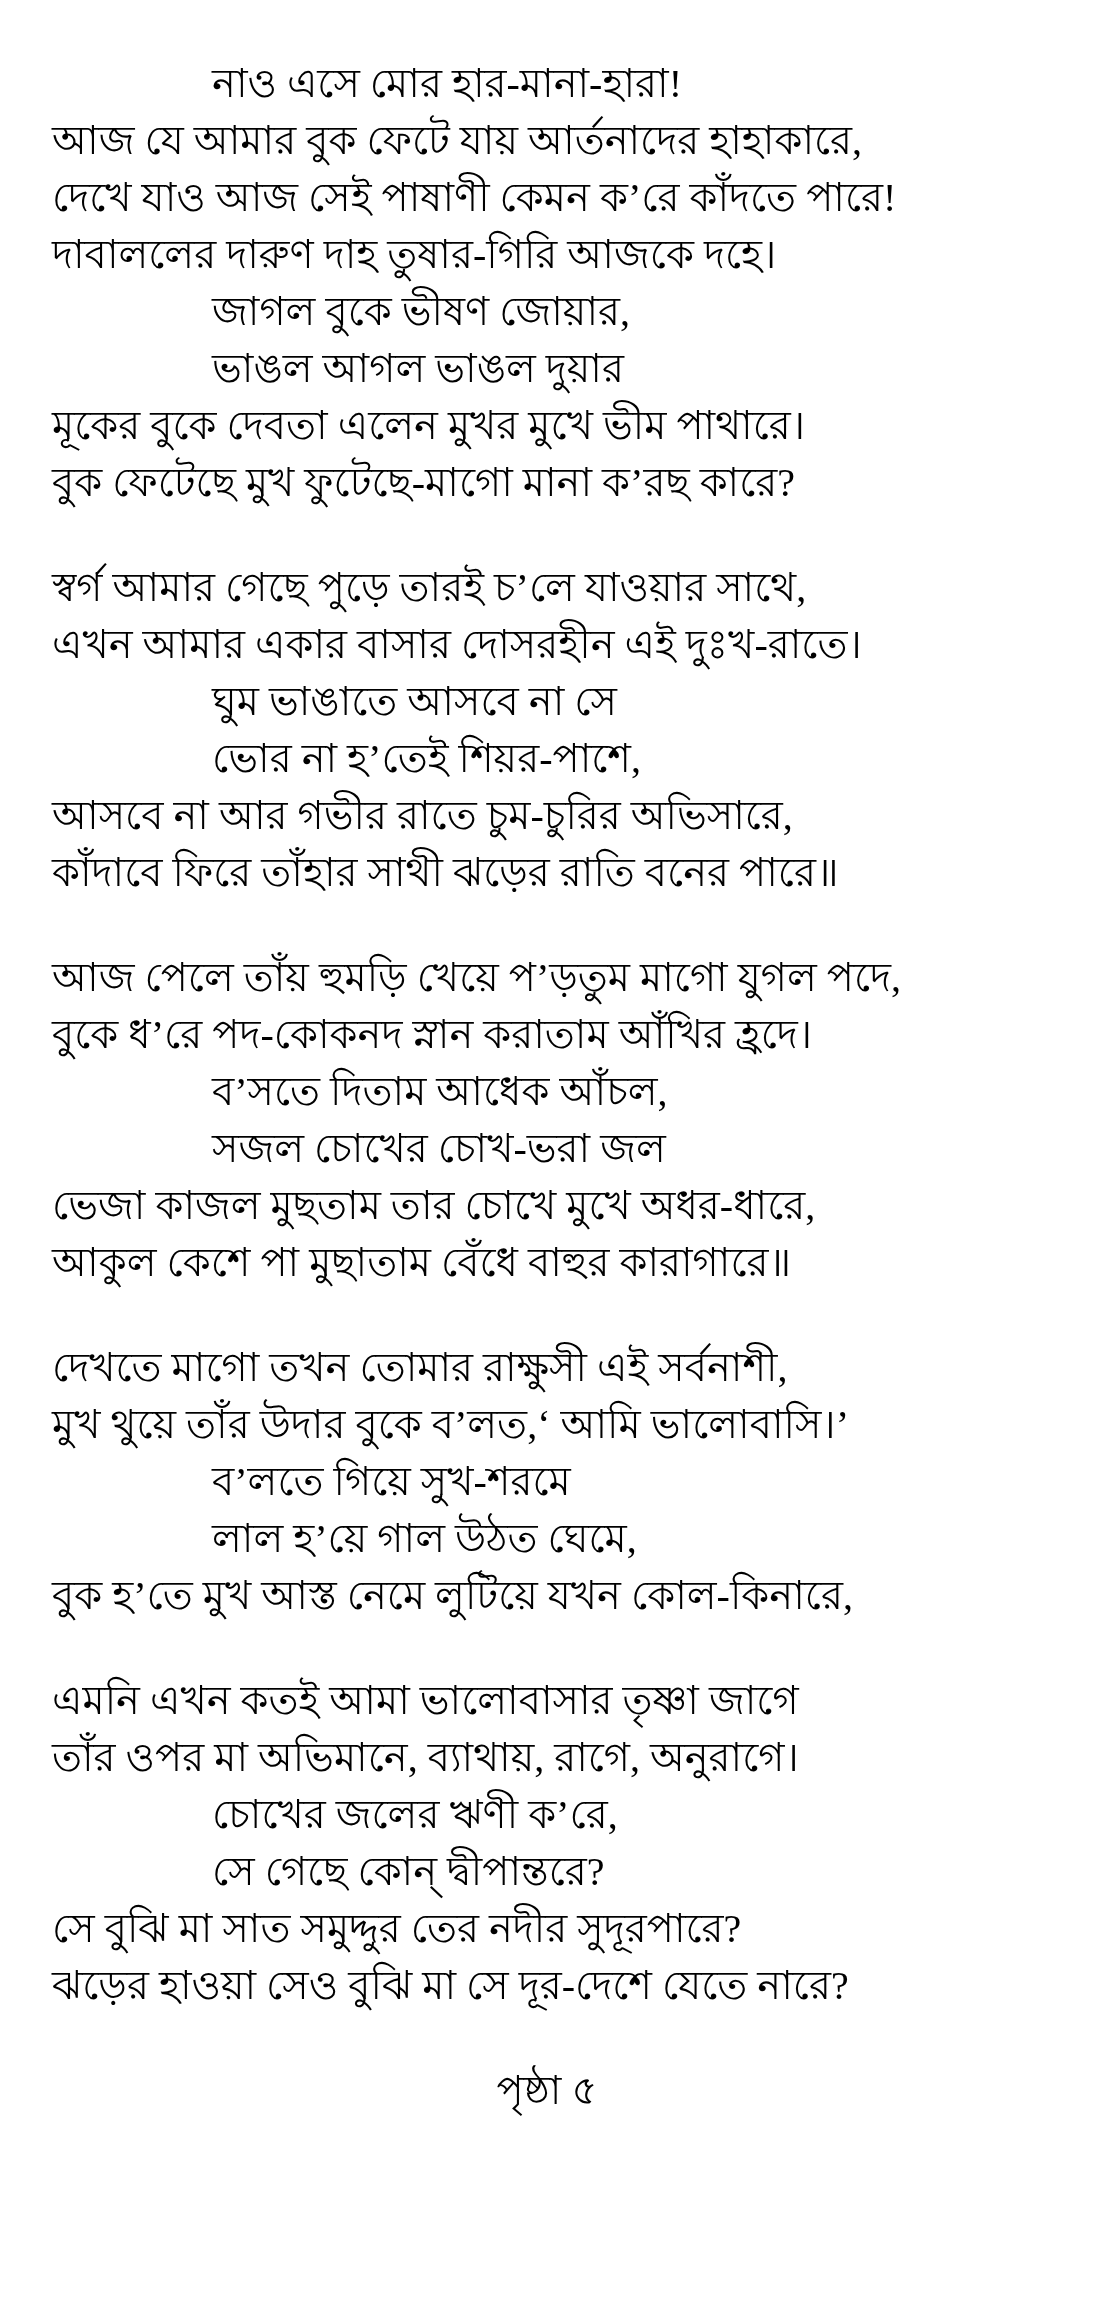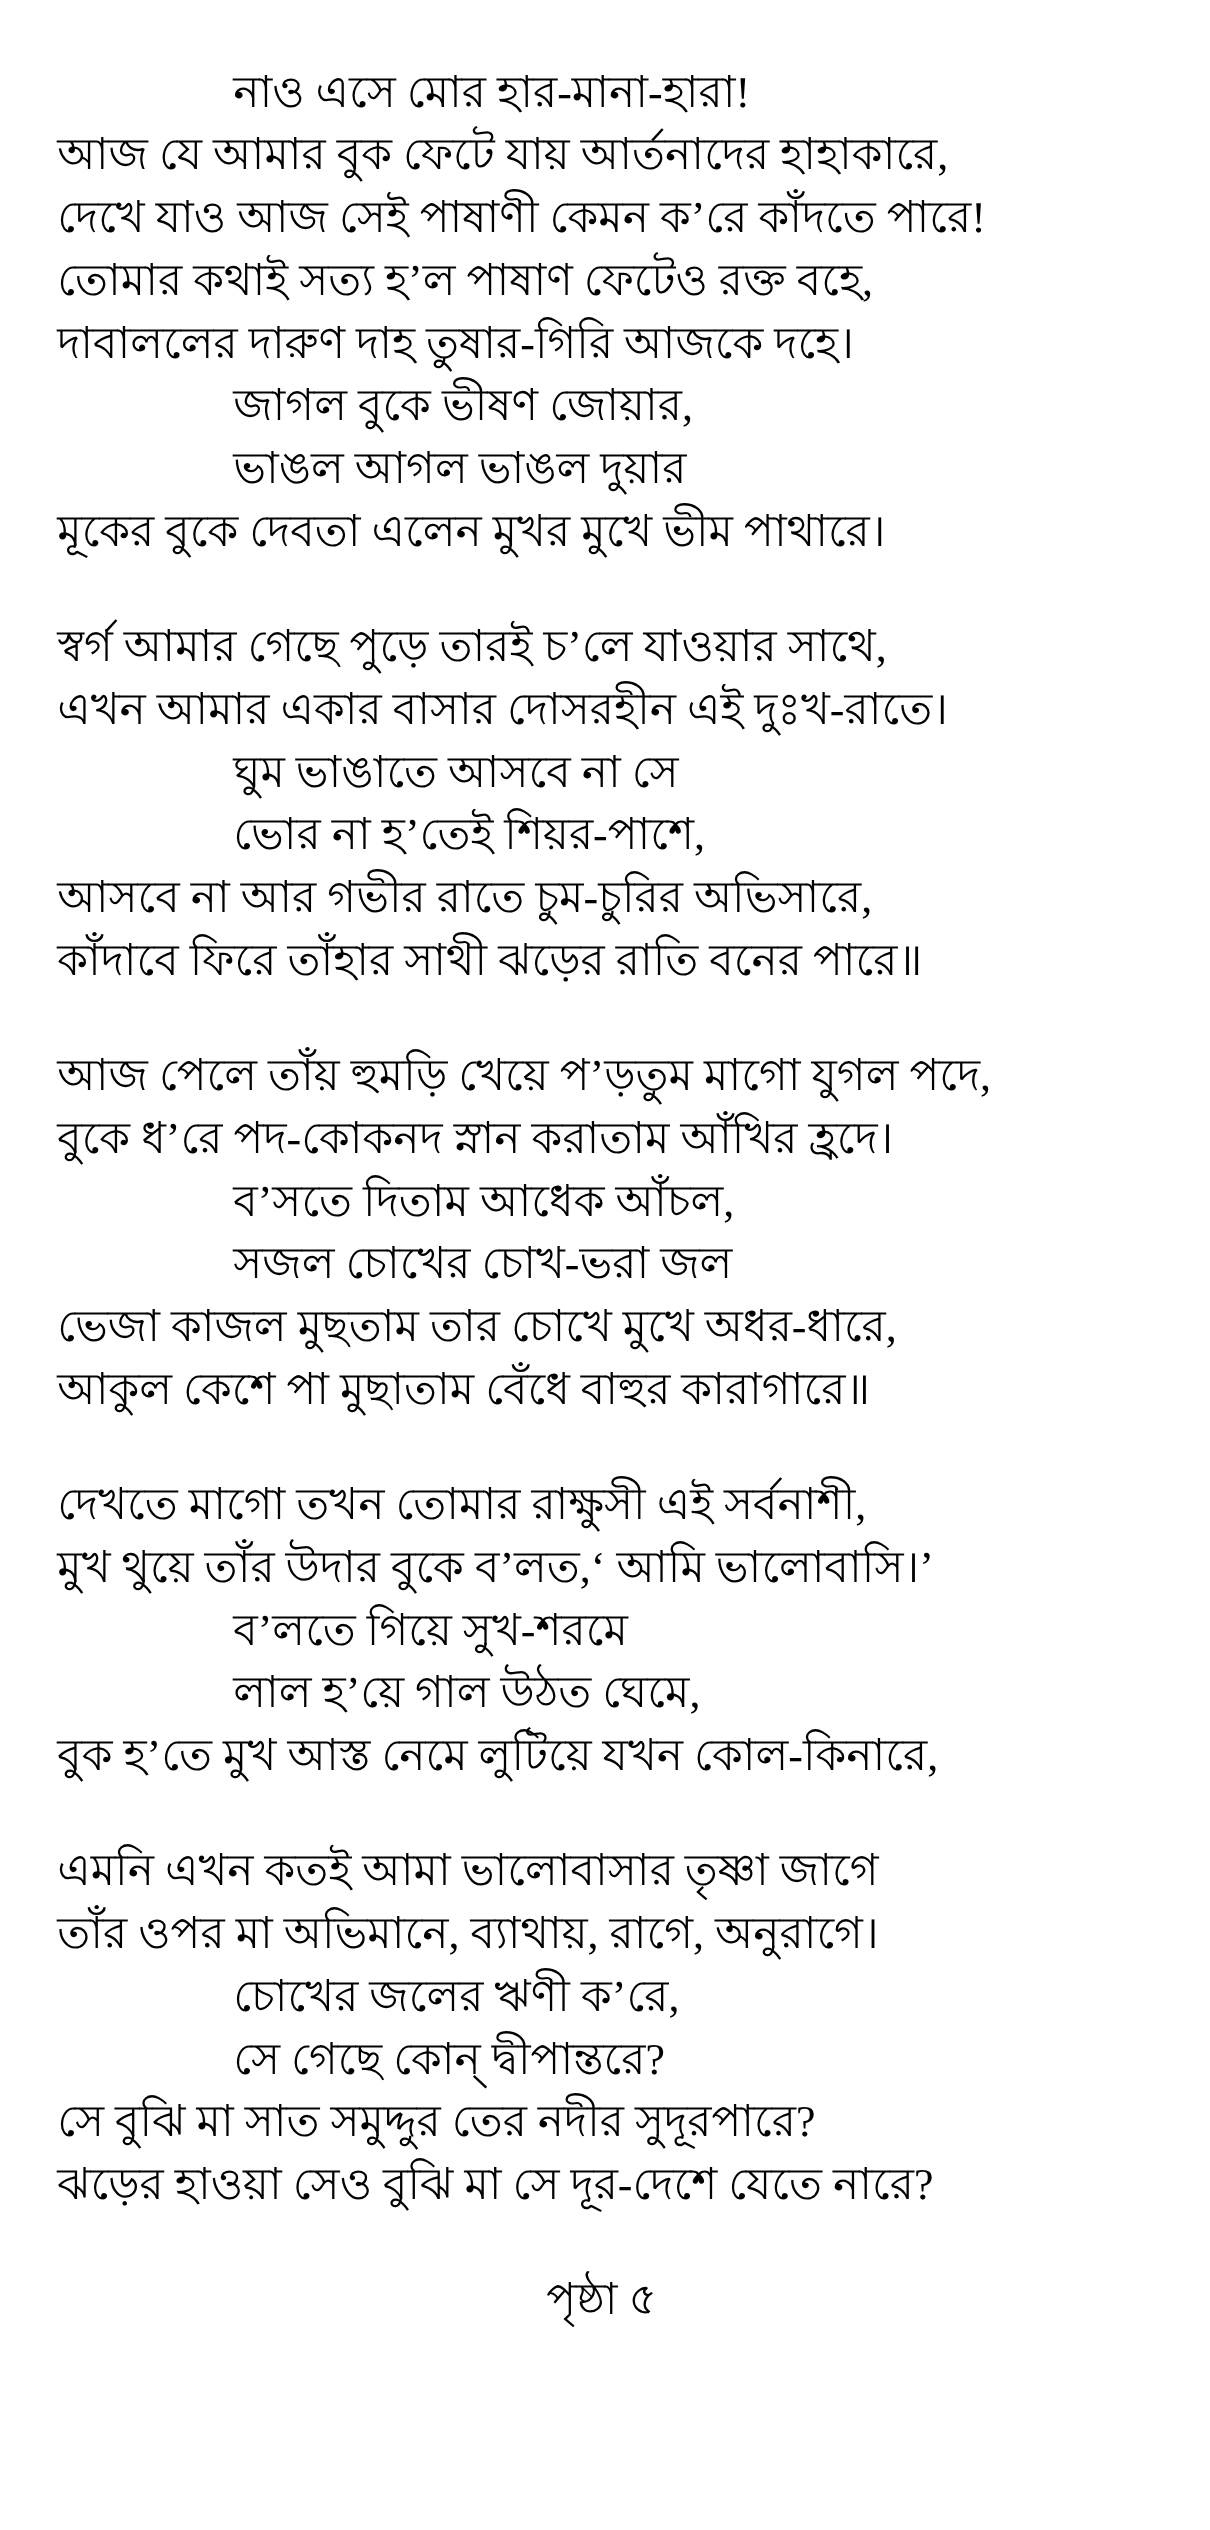--- a/index.html
+++ b/index.html
@@ -44,25 +44,25 @@
 </head>
 <body>
 
 <div class="page">
   <div class="poem">
 
     <div class="stanza">
       <div class="line indent">নাও এসে মোর হার-মানা-হারা!</div>
       <div class="line">আজ যে আমার বুক ফেটে যায় আর্তনাদের হাহাকারে,</div>
       <div class="line">দেখে যাও আজ সেই পাষাণী কেমন ক’রে কাঁদতে পারে!</div>
-      <div class="line">তোমার কথাই সত্য হ’ল পাষাণ ফেটেও রক্ত বহে,</div>
       <div class="line">দাবাললের দারুণ দাহ তুষার-গিরি আজকে দহে।</div>
       <div class="line indent">জাগল বুকে ভীষণ জোয়ার,</div>
       <div class="line indent">ভাঙল আগল ভাঙল দুয়ার</div>
       <div class="line">মূকের বুকে দেবতা এলেন মুখর মুখে ভীম পাথারে।</div>
+      <div class="line">বুক ফেটেছে মুখ ফুটেছে-মাগো মানা ক’রছ কারে?</div>
     </div>
 
     <div class="stanza">
       <div class="line">স্বর্গ আমার গেছে পুড়ে তারই চ’লে যাওয়ার সাথে,</div>
       <div class="line">এখন আমার একার বাসার দোসরহীন এই দুঃখ-রাতে।</div>
       <div class="line indent">ঘুম ভাঙাতে আসবে না সে</div>
       <div class="line indent">ভোর না হ’তেই শিয়র-পাশে,</div>
       <div class="line">আসবে না আর গভীর রাতে চুম-চুরির অভিসারে,</div>
       <div class="line">কাঁদাবে ফিরে তাঁহার সাথী ঝড়ের রাতি বনের পারে॥</div>
     </div>

